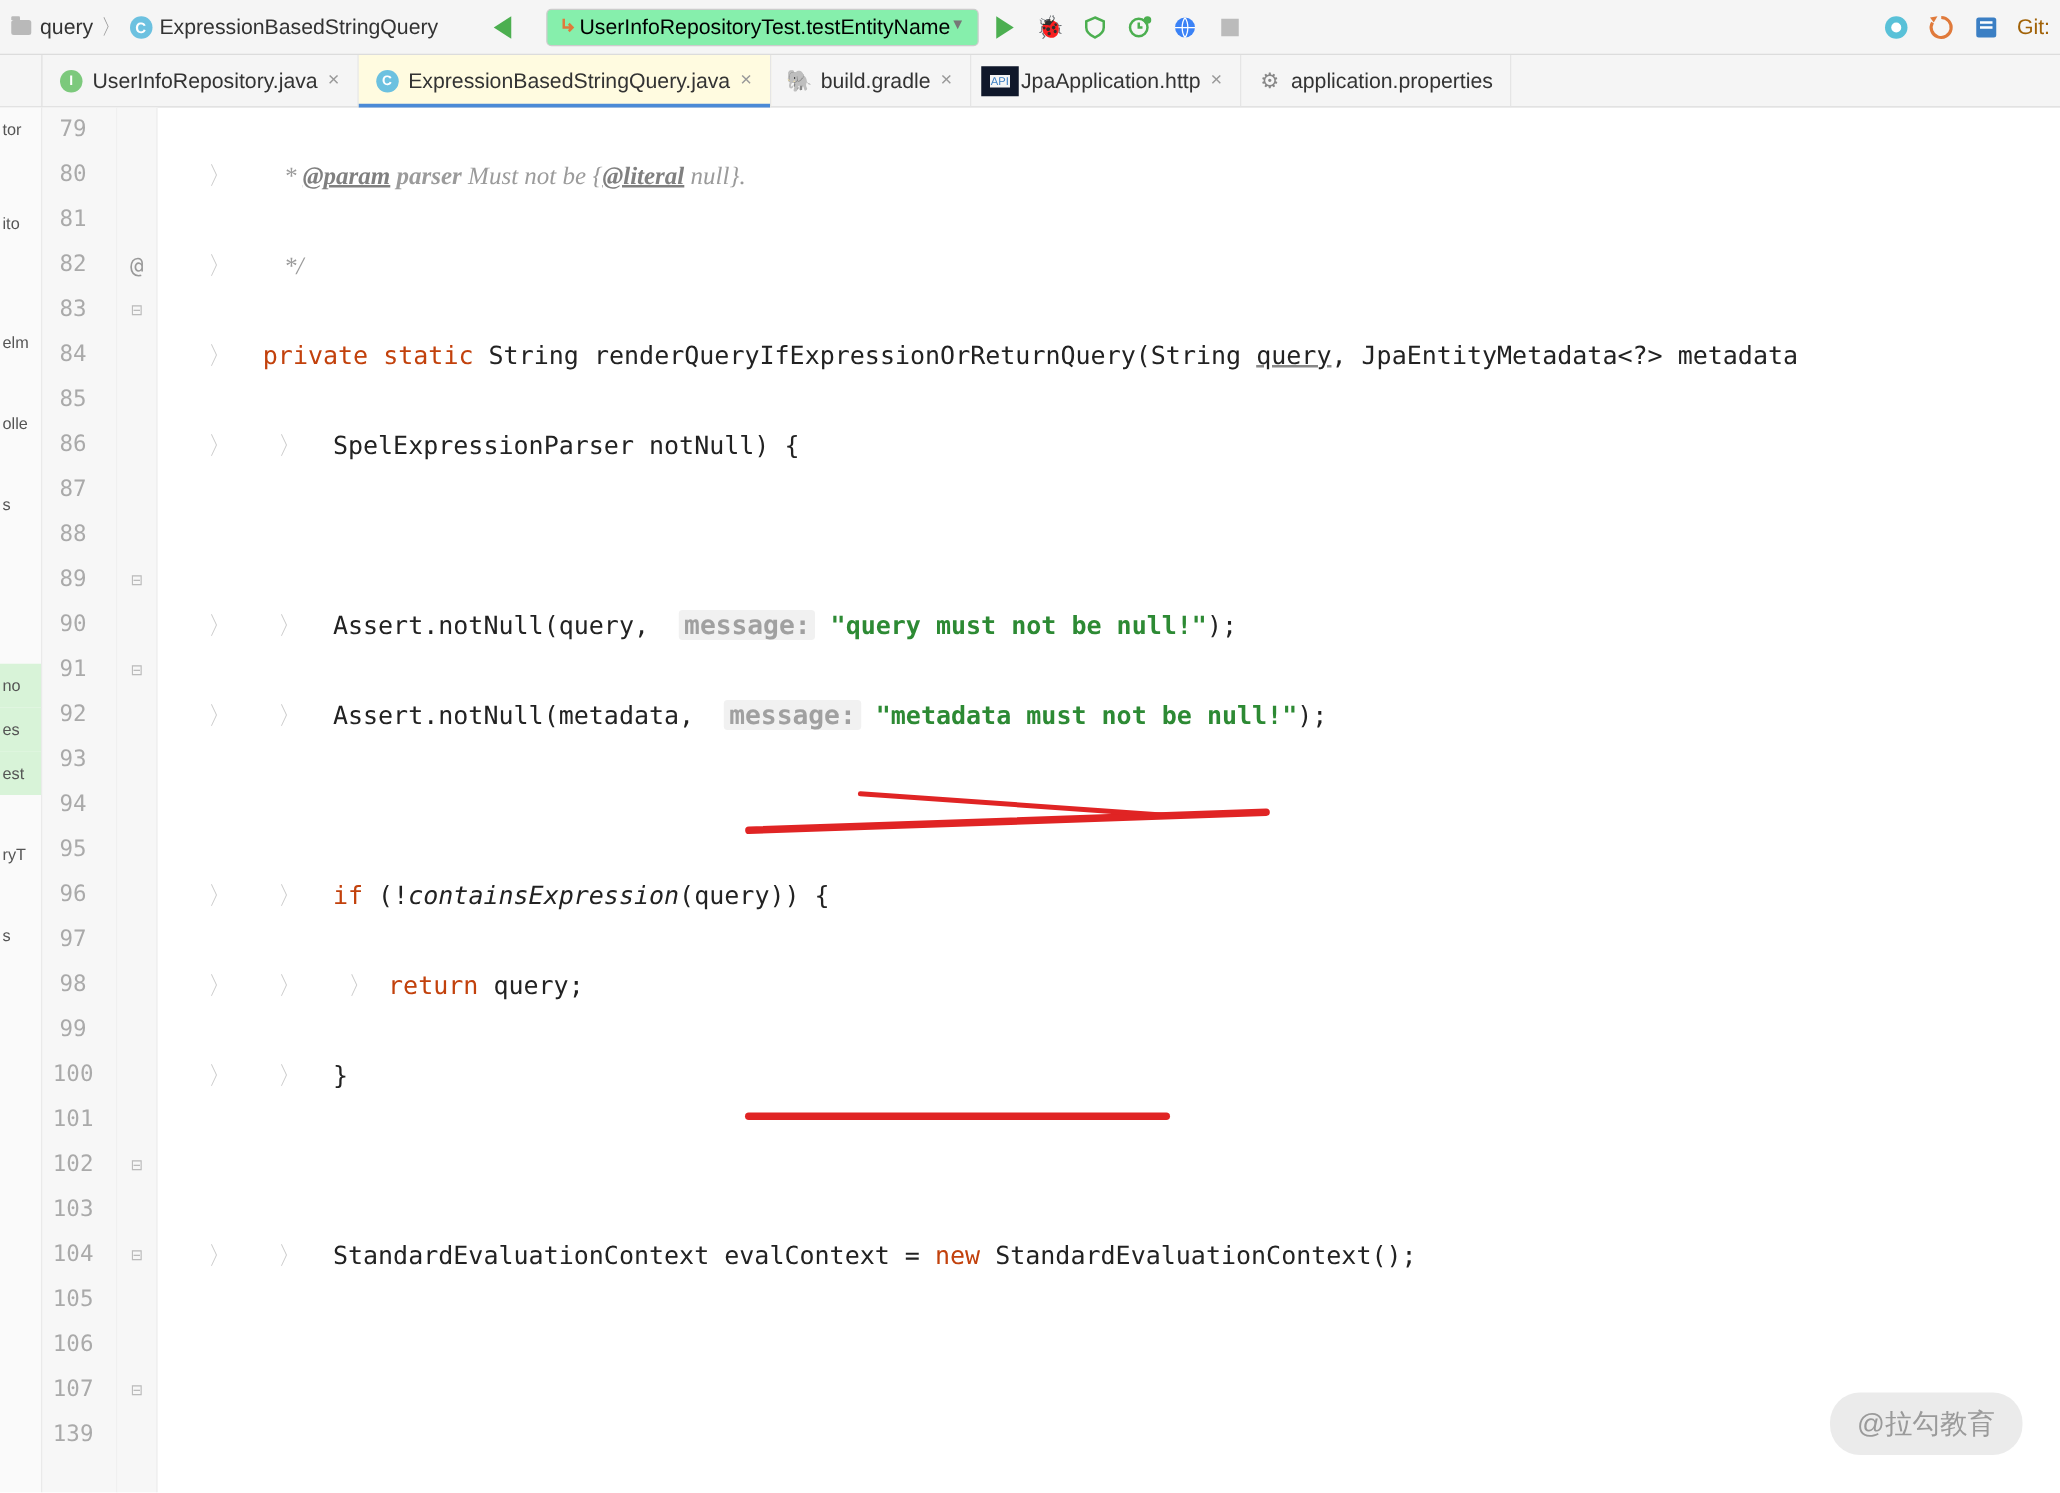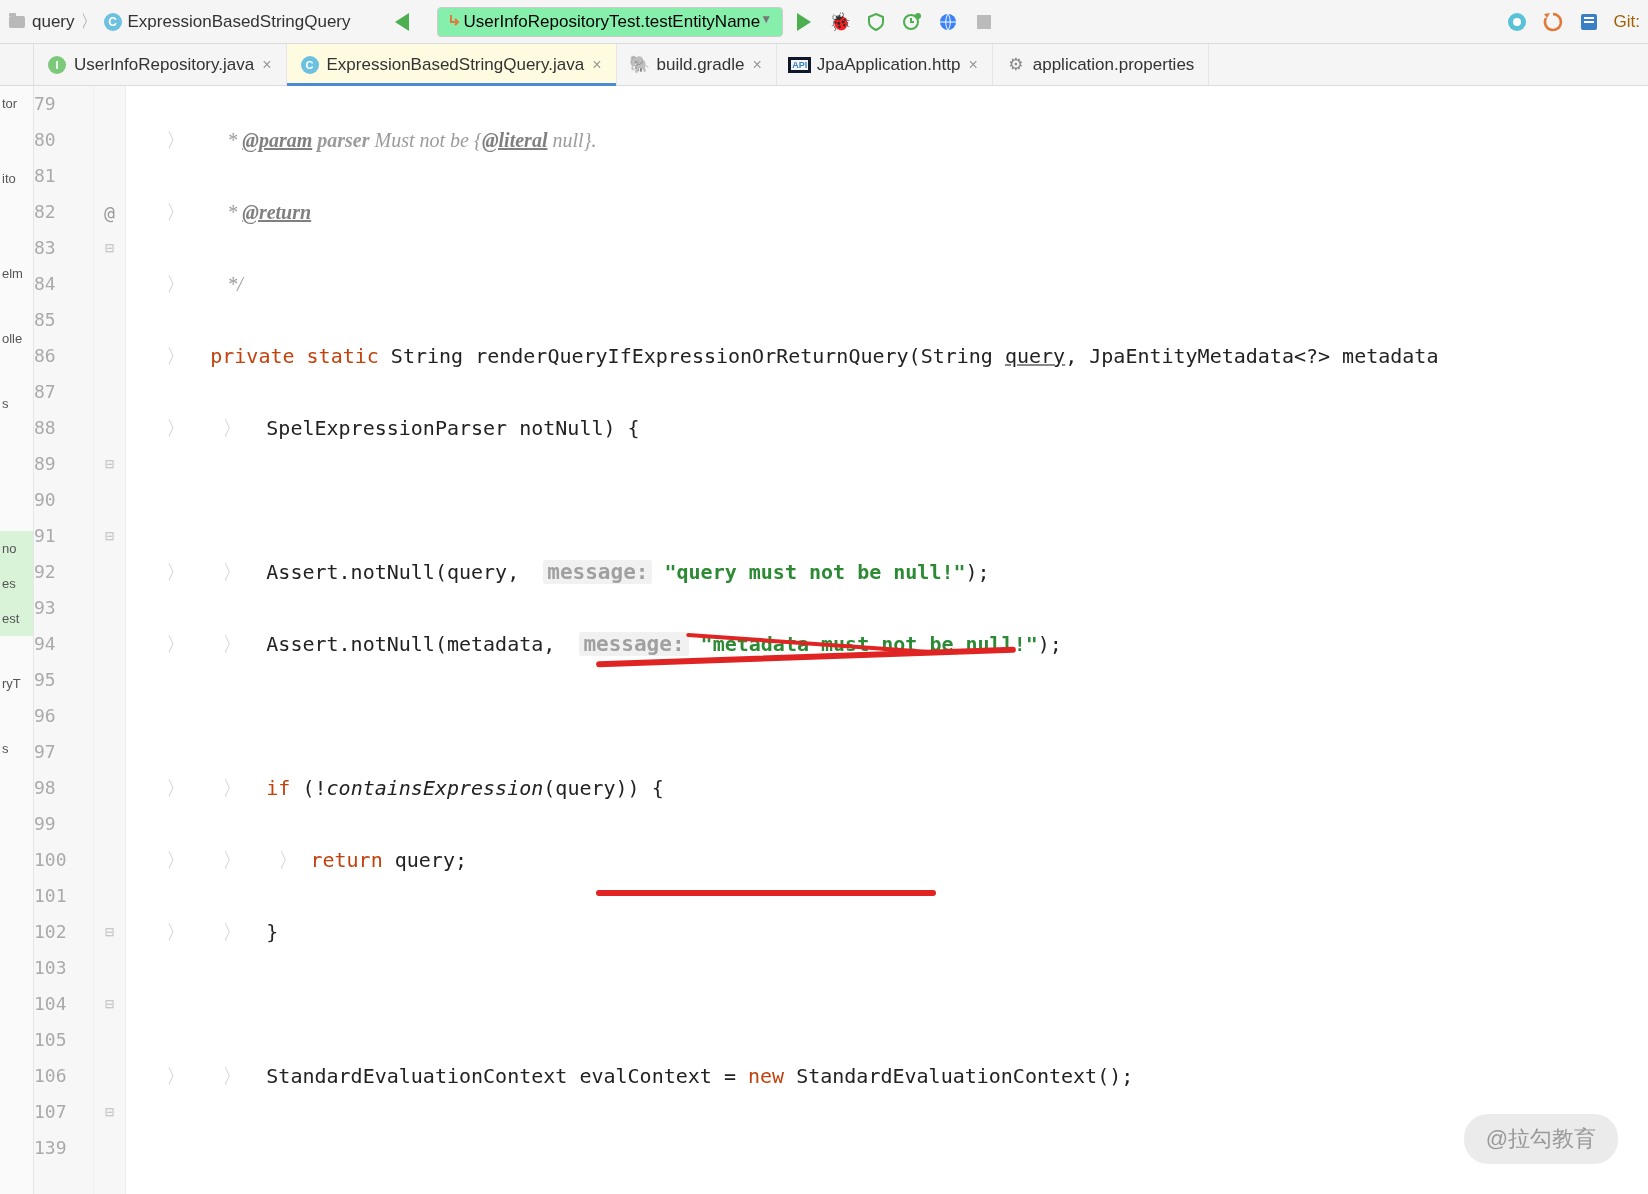--- a/index.html
+++ b/index.html
@@ -47,30 +47,30 @@
     display:flex; align-items:center; gap:8px; padding:0 14px; font-size:17px; color:#333;
     border-right:1px solid #e5e5e5; cursor:pointer; position:relative;
   }
   .tab.active { background:#fffbe0; }
   .tab.active::after { content:""; position:absolute; left:0; right:0; bottom:-1px; height:3px; background:#4b8ad6;}
   .tab .close { color:#999; font-size:16px; }
   .tab .tabic { width:18px; height:18px; display:flex; align-items:center; justify-content:center; }
   .ic-i { width:18px; height:18px; border-radius:50%; background:#7cc97c; color:#fff; font-weight:bold; font-size:11px; display:flex; align-items:center; justify-content:center;}
   .ic-c { width:18px; height:18px; border-radius:50%; background:#6cc1e0; color:#fff; font-weight:bold; font-size:11px; display:flex; align-items:center; justify-content:center;}
   .ic-gradle { font-size:17px; }
-  .ic-api { font-size:9px; font-weight:bold; color:#3b7fc4; border:3px solid #0f172a; padding:0 1px;}
+  .ic-api { font-size:9px; font-weight:normal; color:#3b7fc4; border:7px solid #0f172a; padding:0 1px;}
   .ic-gear { color:#888;}
   
   .main { display:flex; position:absolute; top:86px; bottom:0; left:0; right:0; }
   .sidebar-strip { width:34px; background:#fafafa; border-right:1px solid #e5e5e5; font-size:13px; color:#555;
     overflow:hidden;}
   .sidebar-strip div { padding:10px 2px; white-space:nowrap; }
   .sidebar-strip .hl { background:#d8f3d8; }
   
-  .gutter { width:60px; background:#f7f7f7; border-right:1px solid #eee; text-align:left; padding-right:10px; font-family:"Menlo","Consolas",monospace; font-size:18px; color:#aaa; }
+  .gutter { width:60px; background:#f7f7f7; border-right:1px solid #eee; text-align:center; padding-right:10px; font-family:"Menlo","Consolas",monospace; font-size:18px; color:#aaa; }
   .gutter .gline { height:36px; line-height:36px; }
   .gutter2 { width:32px; background:#f7f7f7; border-right:1px solid #eee;}
   .gutter2 .gline { height:36px; display:flex; align-items:center; justify-content:center; color:#bbb; font-size:14px;}
   .fold { color:#bbb; font-size:12px;}
   .atmark { color:#999; font-size:18px; font-family:"Menlo",monospace;}
   
   .code { flex:1; font-family:"Menlo","Consolas",monospace; font-size:20px; line-height:36px; white-space:pre; color:#222; position:relative; overflow:hidden; }
   .cline { height:36px; padding-left:4px;}
   .guides { color:#ccc; }
   .kw { color:#c2410c; font-weight:normal; }
@@ -292,21 +292,20 @@
       <div class="gline"></div>
       <div class="gline"></div>
       <div class="gline">
         <span class="fold">⊟</span>
       </div>
       <div class="gline"></div>
     </div>
 
   <div class="code" id="code">
 <div class="cline"><span class="guides">   〉   </span><span class="cmt"><span> * </span><span class="doc-tag">@param</span><b> parser</b><span> Must not be {</span><span class="doc-tag">@literal</span><span> null}.</span></span></div>
-<div class="cline"><span class="guides">   〉   </span><span class="cmt"><span> * </span><span class="doc-tag">@return</span></span></div>
 <div class="cline"><span class="guides">   〉   </span><span class="cmt"> */</span></div>
 <div class="cline"><span class="guides">   〉  </span><span class="kw">private</span> <span class="kw">static</span><span> String renderQueryIfExpressionOrReturnQuery(String </span><span class="under">query</span><span>, JpaEntityMetadata&lt;?&gt; metadata</span></div>
 <div class="cline"><span class="guides">   〉   〉  </span><span>SpelExpressionParser notNull) {</span></div>
 <div class="cline"></div>
 <div class="cline"><span class="guides">   〉   〉  </span><span>Assert.notNull(query, </span> <span class="hint">message:</span> <span class="str">"query must not be null!"</span><span>);</span></div>
 <div class="cline"><span class="guides">   〉   〉  </span><span>Assert.notNull(metadata, </span> <span class="hint">message:</span> <span class="str">"metadata must not be null!"</span><span>);</span></div>
 <div class="cline"></div>
 <div class="cline"><span class="guides">   〉   〉  </span><span class="kw">if</span><span> (!</span><i>containsExpression</i><span>(query)) {</span></div>
 <div class="cline"><span class="guides">   〉   〉   〉 </span><span class="kw">return</span><span> query;</span></div>
 <div class="cline"><span class="guides">   〉   〉  </span><span>}</span></div>

